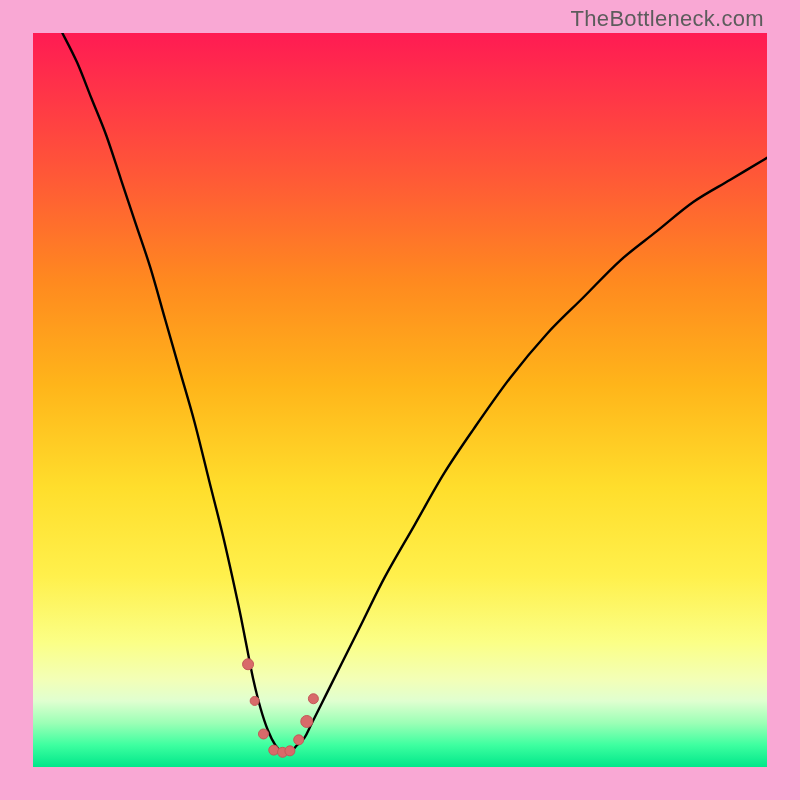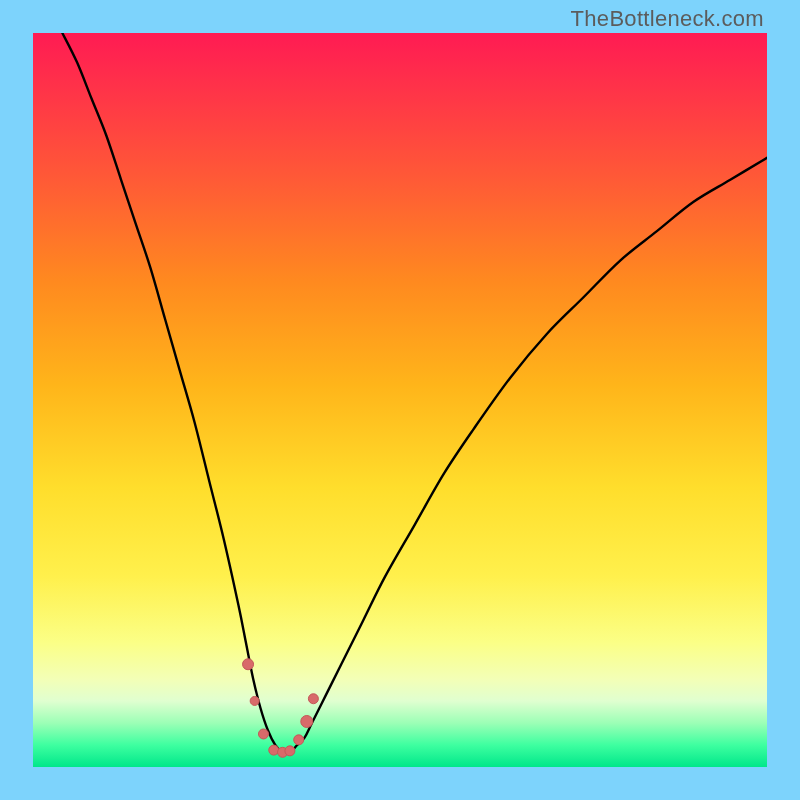--- a/index.html
+++ b/index.html
@@ -10,21 +10,21 @@
     background: #000;
     overflow: hidden;
     font-family: Arial, Helvetica, sans-serif;
   }
   .frame {
     position: absolute;
     left: 0;
     top: 0;
     width: 800px;
     height: 800px;
-    background: #7dd3fc;
+    background: #f9a8d4;
   }
   .plot-area {
     position: absolute;
     left: 33px;
     top: 33px;
     width: 734px;
     height: 734px;
     overflow: hidden;
   }
   .gradient {

